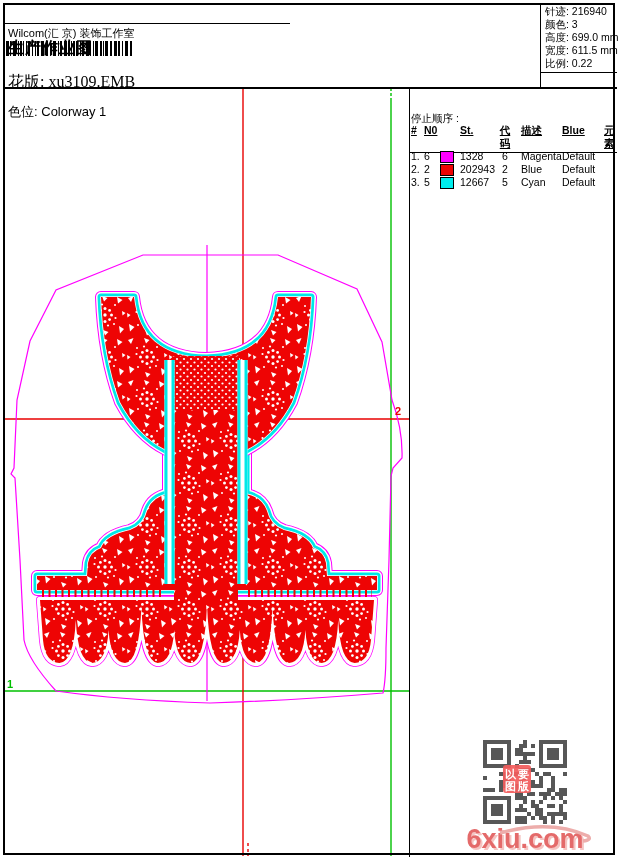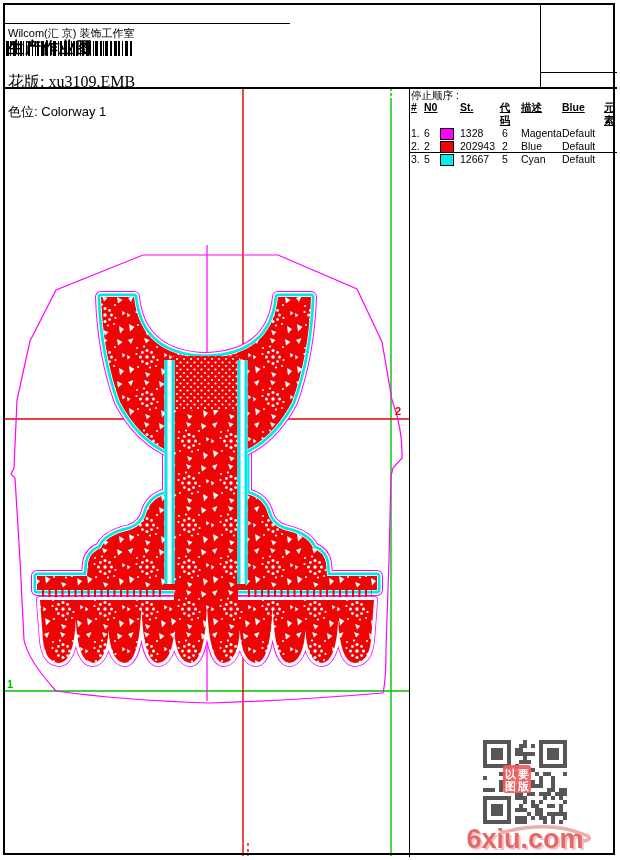--- a/index.html
+++ b/index.html
@@ -14,21 +14,21 @@
   #title{left:8px;top:2px;font-size:16px;font-weight:bold;letter-spacing:1px;margin-top:36px;}
   #studio{left:8px;top:26px;font-size:11px;}
   #barcode{left:6px;top:41px;}
   #pattern-line{left:8px;top:72px;font-size:16px;font-family:Liberation Serif, serif;}
   #colorway-line{left:8px;top:71px;font-size:13px;margin-top:32px;}
   
   #info-box{left:545px;top:5px;width:70px;font-size:10.5px;line-height:13px;}
   .info-row{white-space:nowrap;}
   
   #seq{left:411px;top:89px;width:205px;font-size:10.5px;}
-  #seq-title{line-height:12px;}
+  #seq-title{line-height:12px;margin-top:23px;}
   .seq-grid{display:grid;grid-template-columns:13px 16px 20px 37px 24px 41px 42px auto;line-height:13px;}
   .seq-head span{font-weight:bold;text-decoration:underline;}
   .c3{text-align:left;padding-right:2px;}
   .c4{text-align:center;padding-right:8px;}
   .swatch{width:12px;height:10px;border:1px solid #000;box-sizing:content-box;margin-top:1px;}
   
   svg text{font-family:"Liberation Sans",sans-serif;}
   .outline{stroke:var(--outline);stroke-width:1.2;fill:none;}
   .axis{stroke:var(--axis);stroke-width:1.4;fill:none;}
   .guide{stroke:var(--guide);stroke-width:1.4;fill:none;}
@@ -341,20 +341,27 @@
       <rect x="124" y="0" width="2" height="15" fill="#000"></rect>
     </svg>
   <div class="abs" id="pattern-line">
     <span>花版:</span>
     <span>xu3109.EMB</span>
   </div>
   <div class="abs" id="colorway-line">
     <span>色位:</span>
     <span>Colorway 1</span>
   </div>
+  <div class="abs" id="info-box">
+      <div class="info-row">针迹: 216940</div>
+      <div class="info-row">颜色: 3</div>
+      <div class="info-row">高度: 699.0 mm</div>
+      <div class="info-row">宽度: 611.5 mm</div>
+      <div class="info-row">比例: 0.22</div>
+    </div>
 
   <div class="abs" id="seq">
     <div id="seq-title">停止顺序 :</div>
     <div class="seq-grid seq-head" id="seq-head">
         <span class="c0">#</span>
         <span class="c1">N0</span>
         <span class="c2" style="text-decoration: none;"></span>
         <span class="c3">St.</span>
         <span class="c4">代码</span>
         <span class="c5">描述</span>

